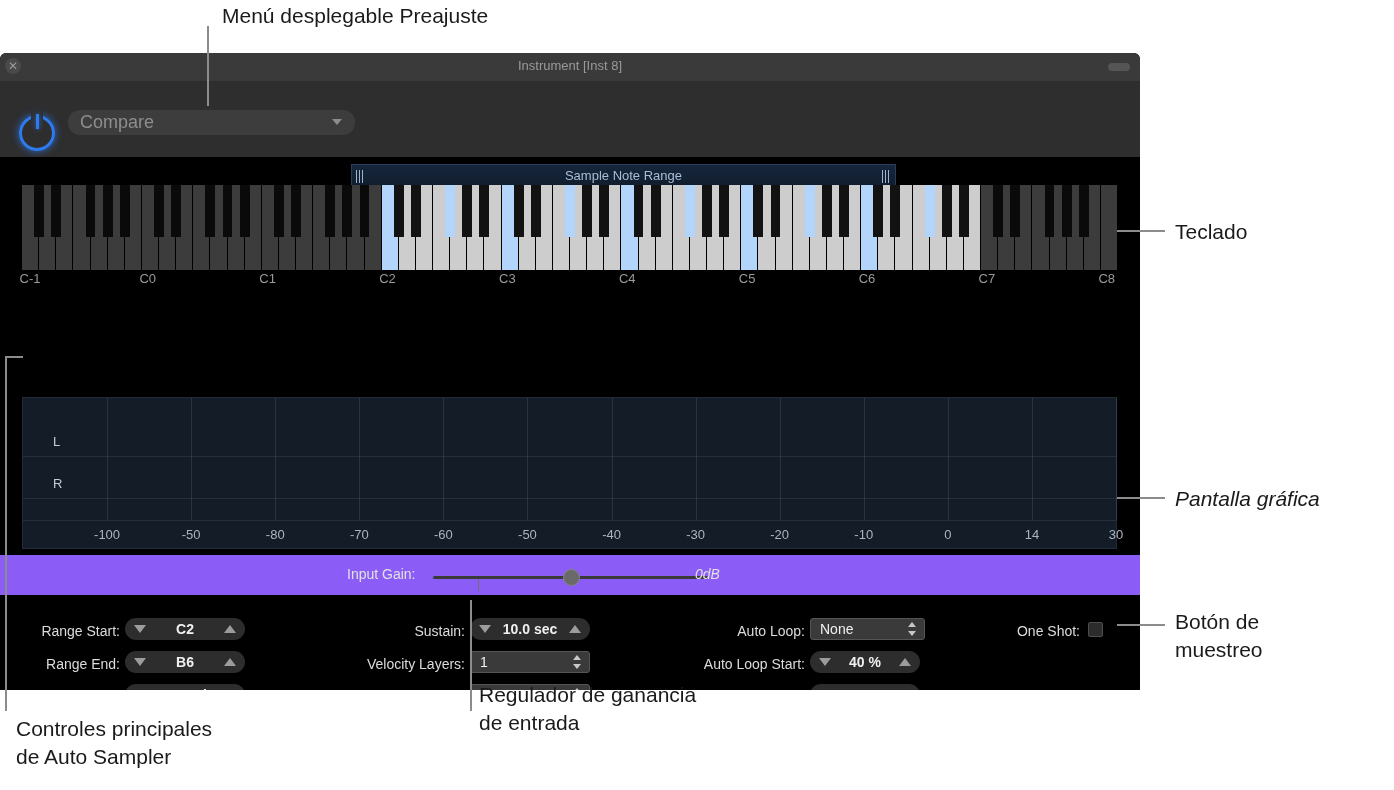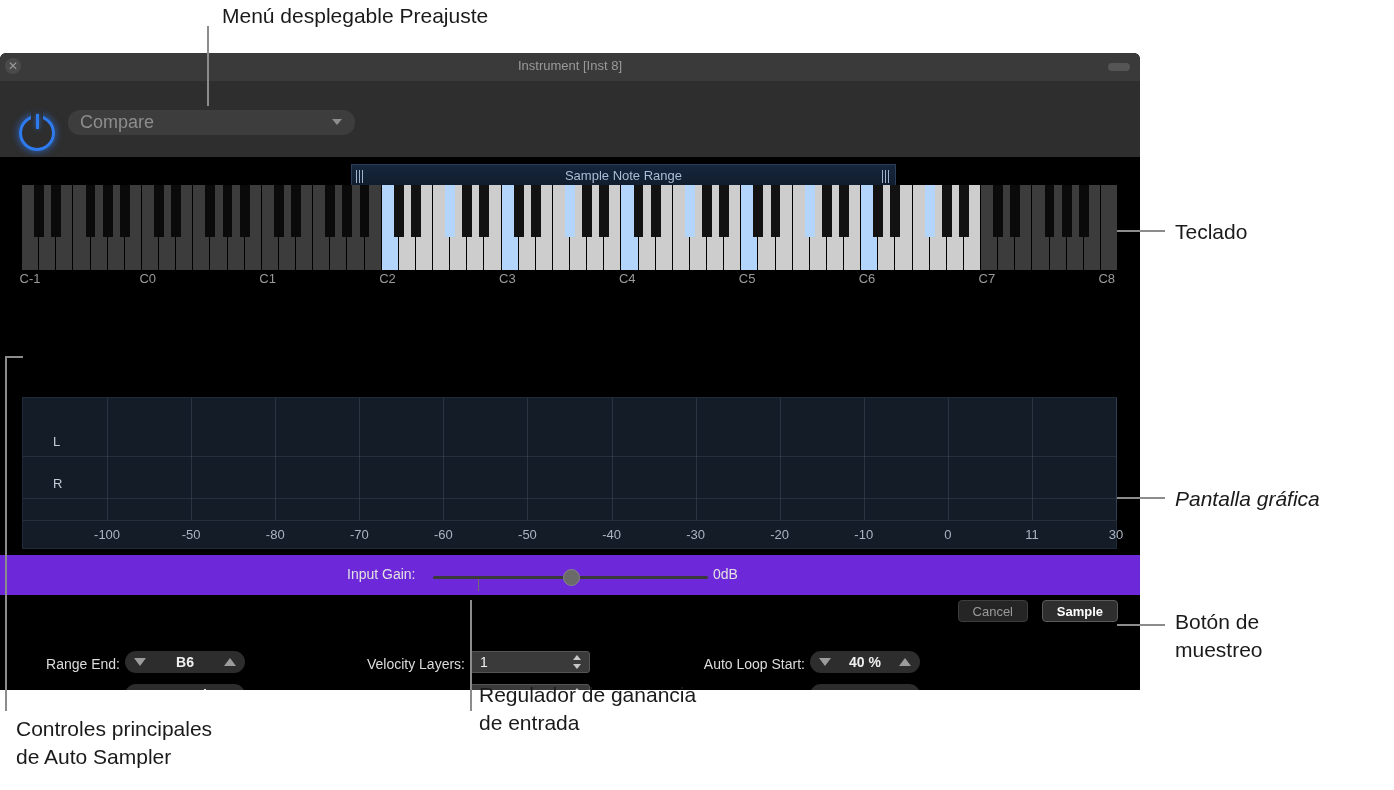--- a/index.html
+++ b/index.html
@@ -200,33 +200,33 @@
     background: #141c27;
     border: 1px solid #202a38;
   }
   .display-wrap { position: relative; height: 158px; background: #000; }
   .gridline-v { position: absolute; top: 0; bottom: 28px; width: 1px; background: rgba(150,170,200,.17); }
   .gridline-h { position: absolute; left: 0; right: 0; height: 1px; background: rgba(150,170,200,.14); }
   .ch-label { position: absolute; left: 30px; color: #c3ccd8; font-size: 13px; }
   .scale-label { position: absolute; bottom: 6px; color: #aab4c2; font-size: 13px; transform: translateX(-50%); }
 
   
-  .gain-row { position: relative; height: 40px; background: #6d28d9; }
+  .gain-row { position: relative; height: 40px; background: #8b5cf6; }
   .gain-label { position: absolute; left: 347px; top: 11px; color: #e2e2e2; font-size: 14px; }
   .slider-track {
     position: absolute; left: 433px; top: 21px;
     width: 275px; height: 3px; background: #3a3a3a; border-radius: 2px;
   }
   .slider-tick { position: absolute; left: 45px; top: 3px; width: 1px; height: 12px; background: #6e6e6e; }
   .slider-knob {
     position: absolute; left: 130px; top: -7px;
     width: 17px; height: 17px; border-radius: 50%;
     background: #6a6a6a; border: 1px solid #868686;
   }
-  .gain-value { position: absolute; left: 713px; top: 11px; color: #e2e2e2; font-size: 14px; }
+  .gain-value { position: absolute; left: 695px; top: 11px; color: #e2e2e2; font-size: 14px; font-style: italic; }
 
   
   .actions { position: relative; height: 45px; background: #000; }
   .act-btn {
     position: absolute; top: 5px;
     height: 22px; padding: 0 14px;
     border-radius: 4px;
     font-size: 13px; line-height: 21px; text-align: center;
   }
   .act-btn.cancel { right: 112px; background: #252525; border: 1px solid #3d3d3d; color: #9a9a9a; }
@@ -510,42 +510,38 @@
         <div class="scale-label" style="left: 588.538px;">-40</div>
         <div class="gridline-v" style="left: 672.615px;"></div>
         <div class="scale-label" style="left: 672.615px;">-30</div>
         <div class="gridline-v" style="left: 756.692px;"></div>
         <div class="scale-label" style="left: 756.692px;">-20</div>
         <div class="gridline-v" style="left: 840.769px;"></div>
         <div class="scale-label" style="left: 840.769px;">-10</div>
         <div class="gridline-v" style="left: 924.846px;"></div>
         <div class="scale-label" style="left: 924.846px;">0</div>
         <div class="gridline-v" style="left: 1008.92px;"></div>
-        <div class="scale-label" style="left: 1008.92px;">11</div>
+        <div class="scale-label" style="left: 1008.92px;">14</div>
         <div class="gridline-v" style="left: 1093px;"></div>
         <div class="scale-label" style="left: 1093px;">30</div>
         <div class="gridline-h" style="top: 58px;"></div>
         <div class="gridline-h" style="top: 100px;"></div>
         <div class="gridline-h" style="top: 122px;"></div>
       </div>
   </div>
 
   <div class="gain-row">
     <div class="gain-label">Input Gain:</div>
     <div class="slider-track">
       <div class="slider-tick"></div>
       <div class="slider-knob"></div>
     </div>
     <div class="gain-value">0dB</div>
   </div>
 
-  <div class="actions">
-    <div class="act-btn cancel">Cancel</div>
-    <div class="act-btn primary">Sample</div>
-  </div>
 
 </div>
 
 <div class="anno" style="left:222px; top:2px;">Menú desplegable Preajuste</div>
 <div class="leader-v" style="left:207px; top:26px; height:80px;"></div>
 
 <div class="anno" style="left:1175px; top:218px;">Teclado</div>
 <div class="leader-h" style="left:1117px; top:230px; width:48px;"></div>
 
 <div class="anno" style="left:1175px; top:485px;font-style:italic;">Pantalla gráfica</div>

